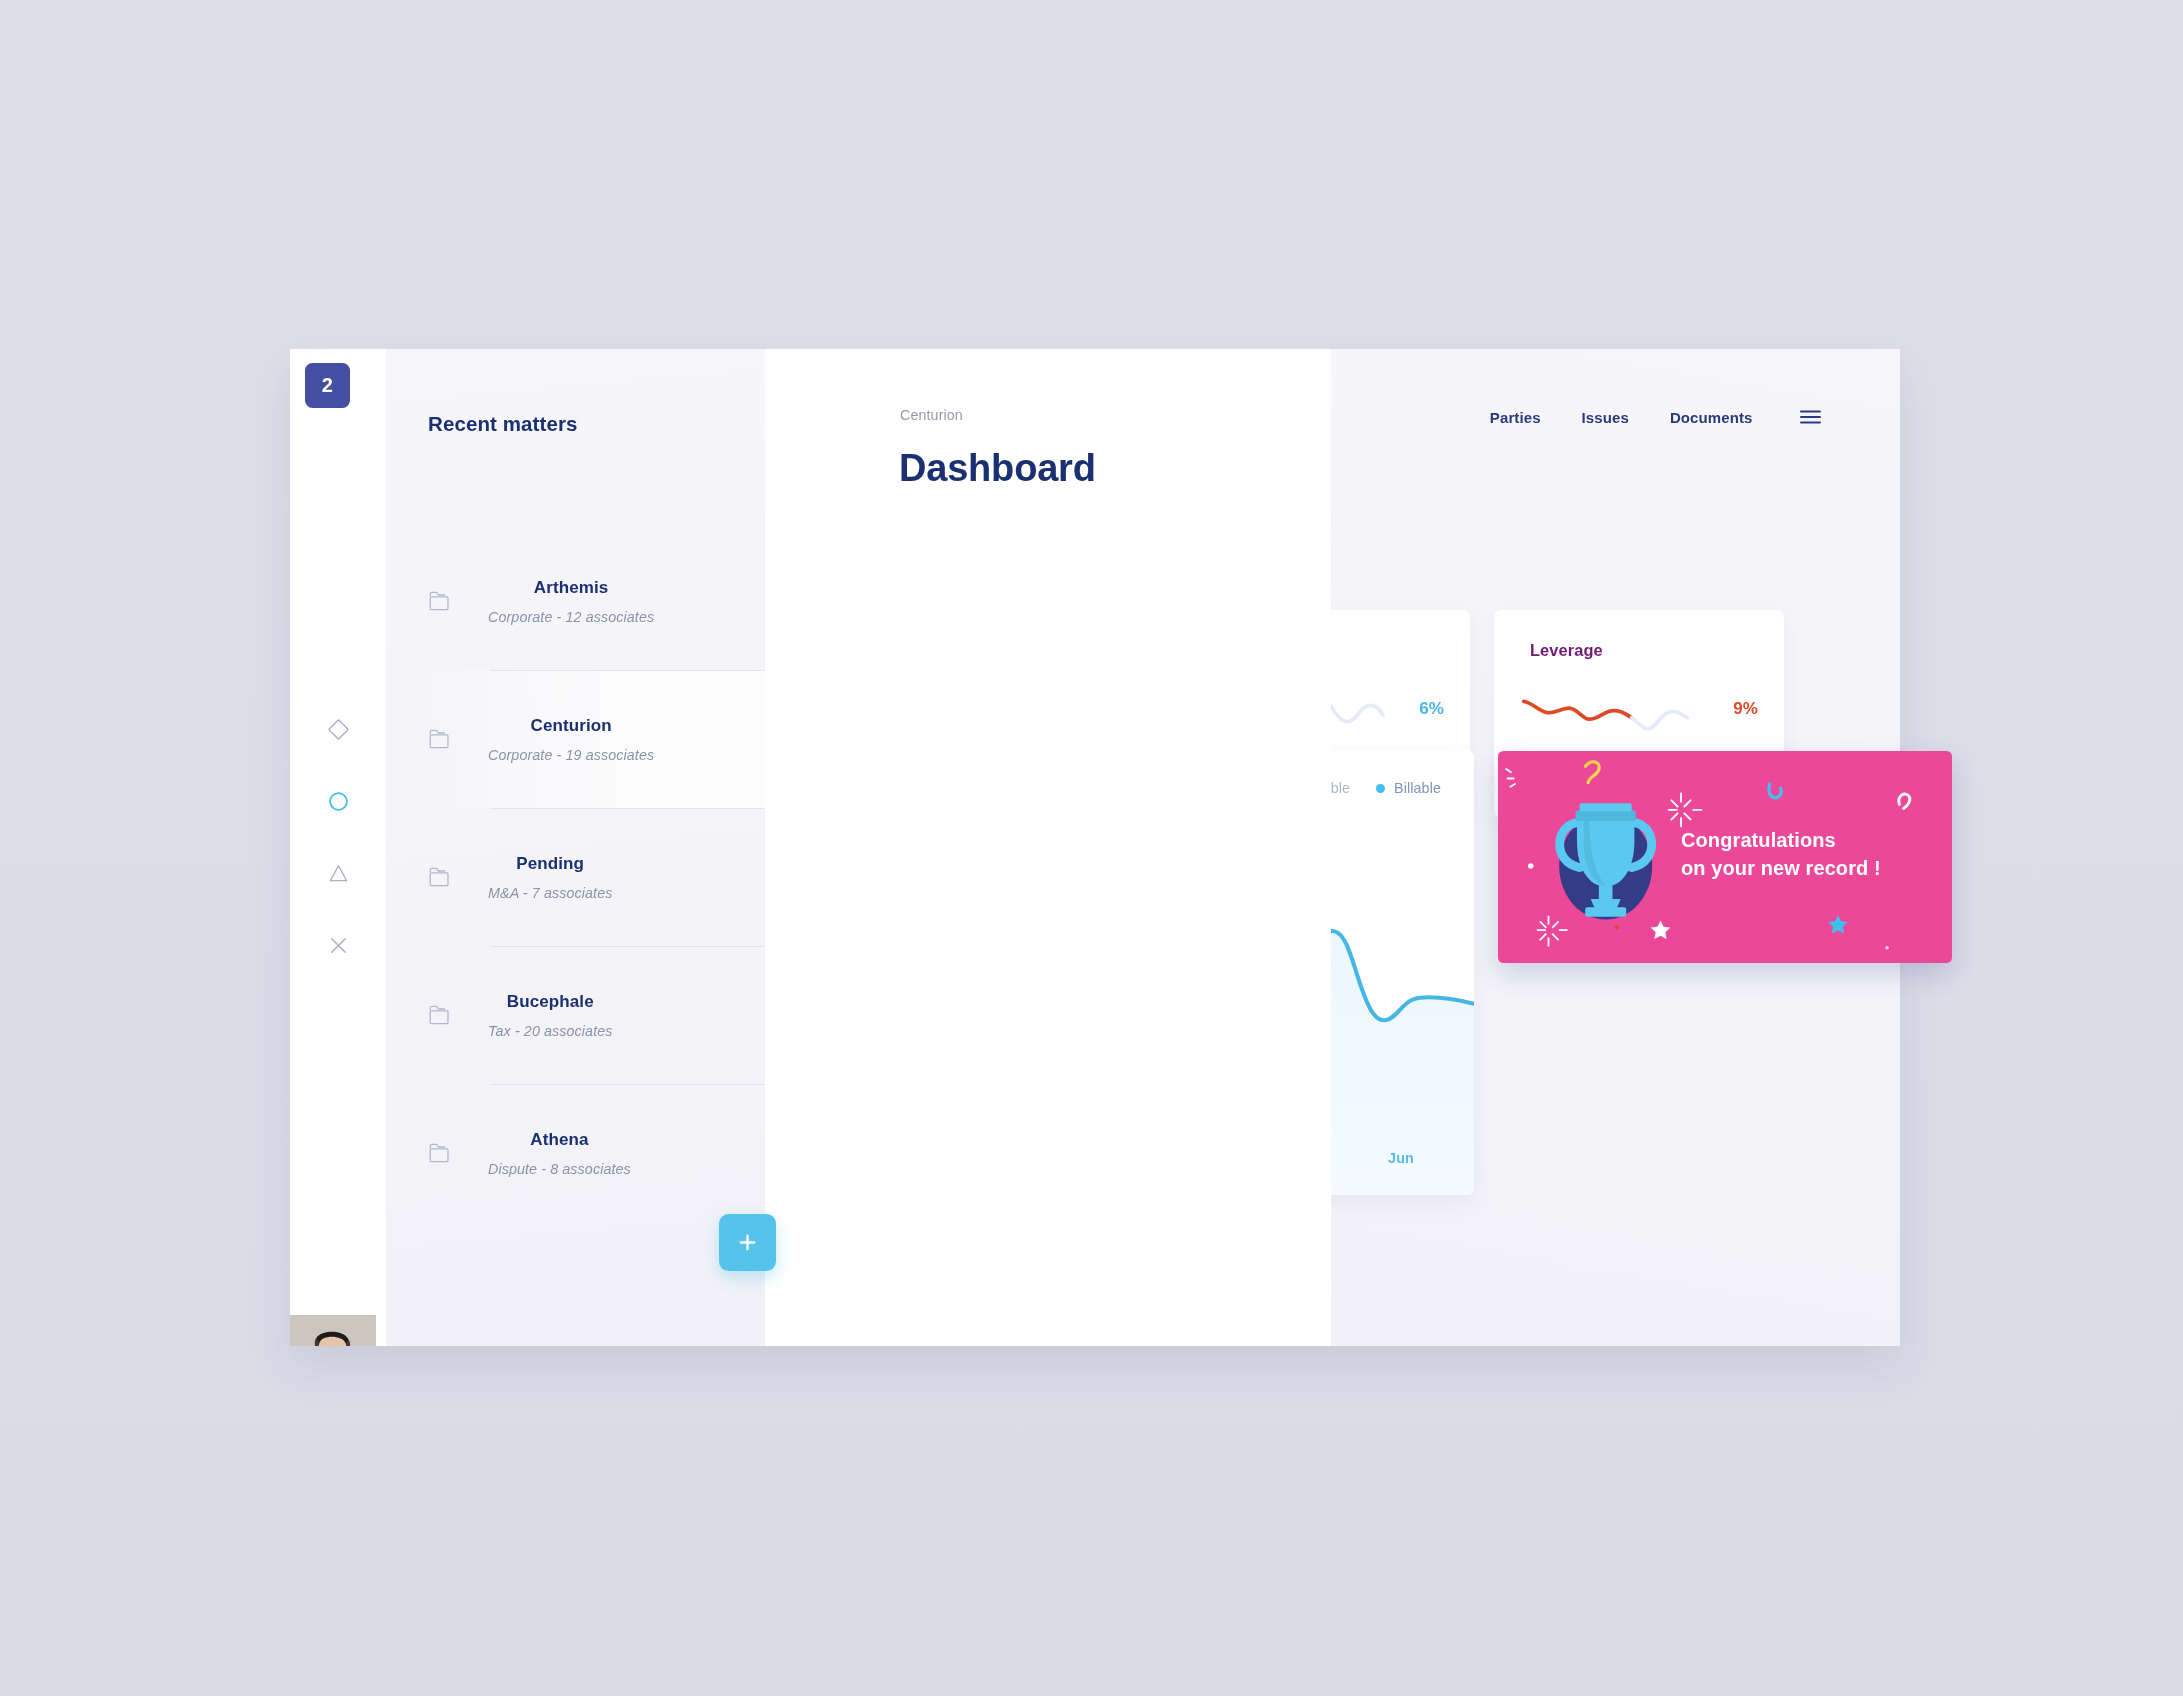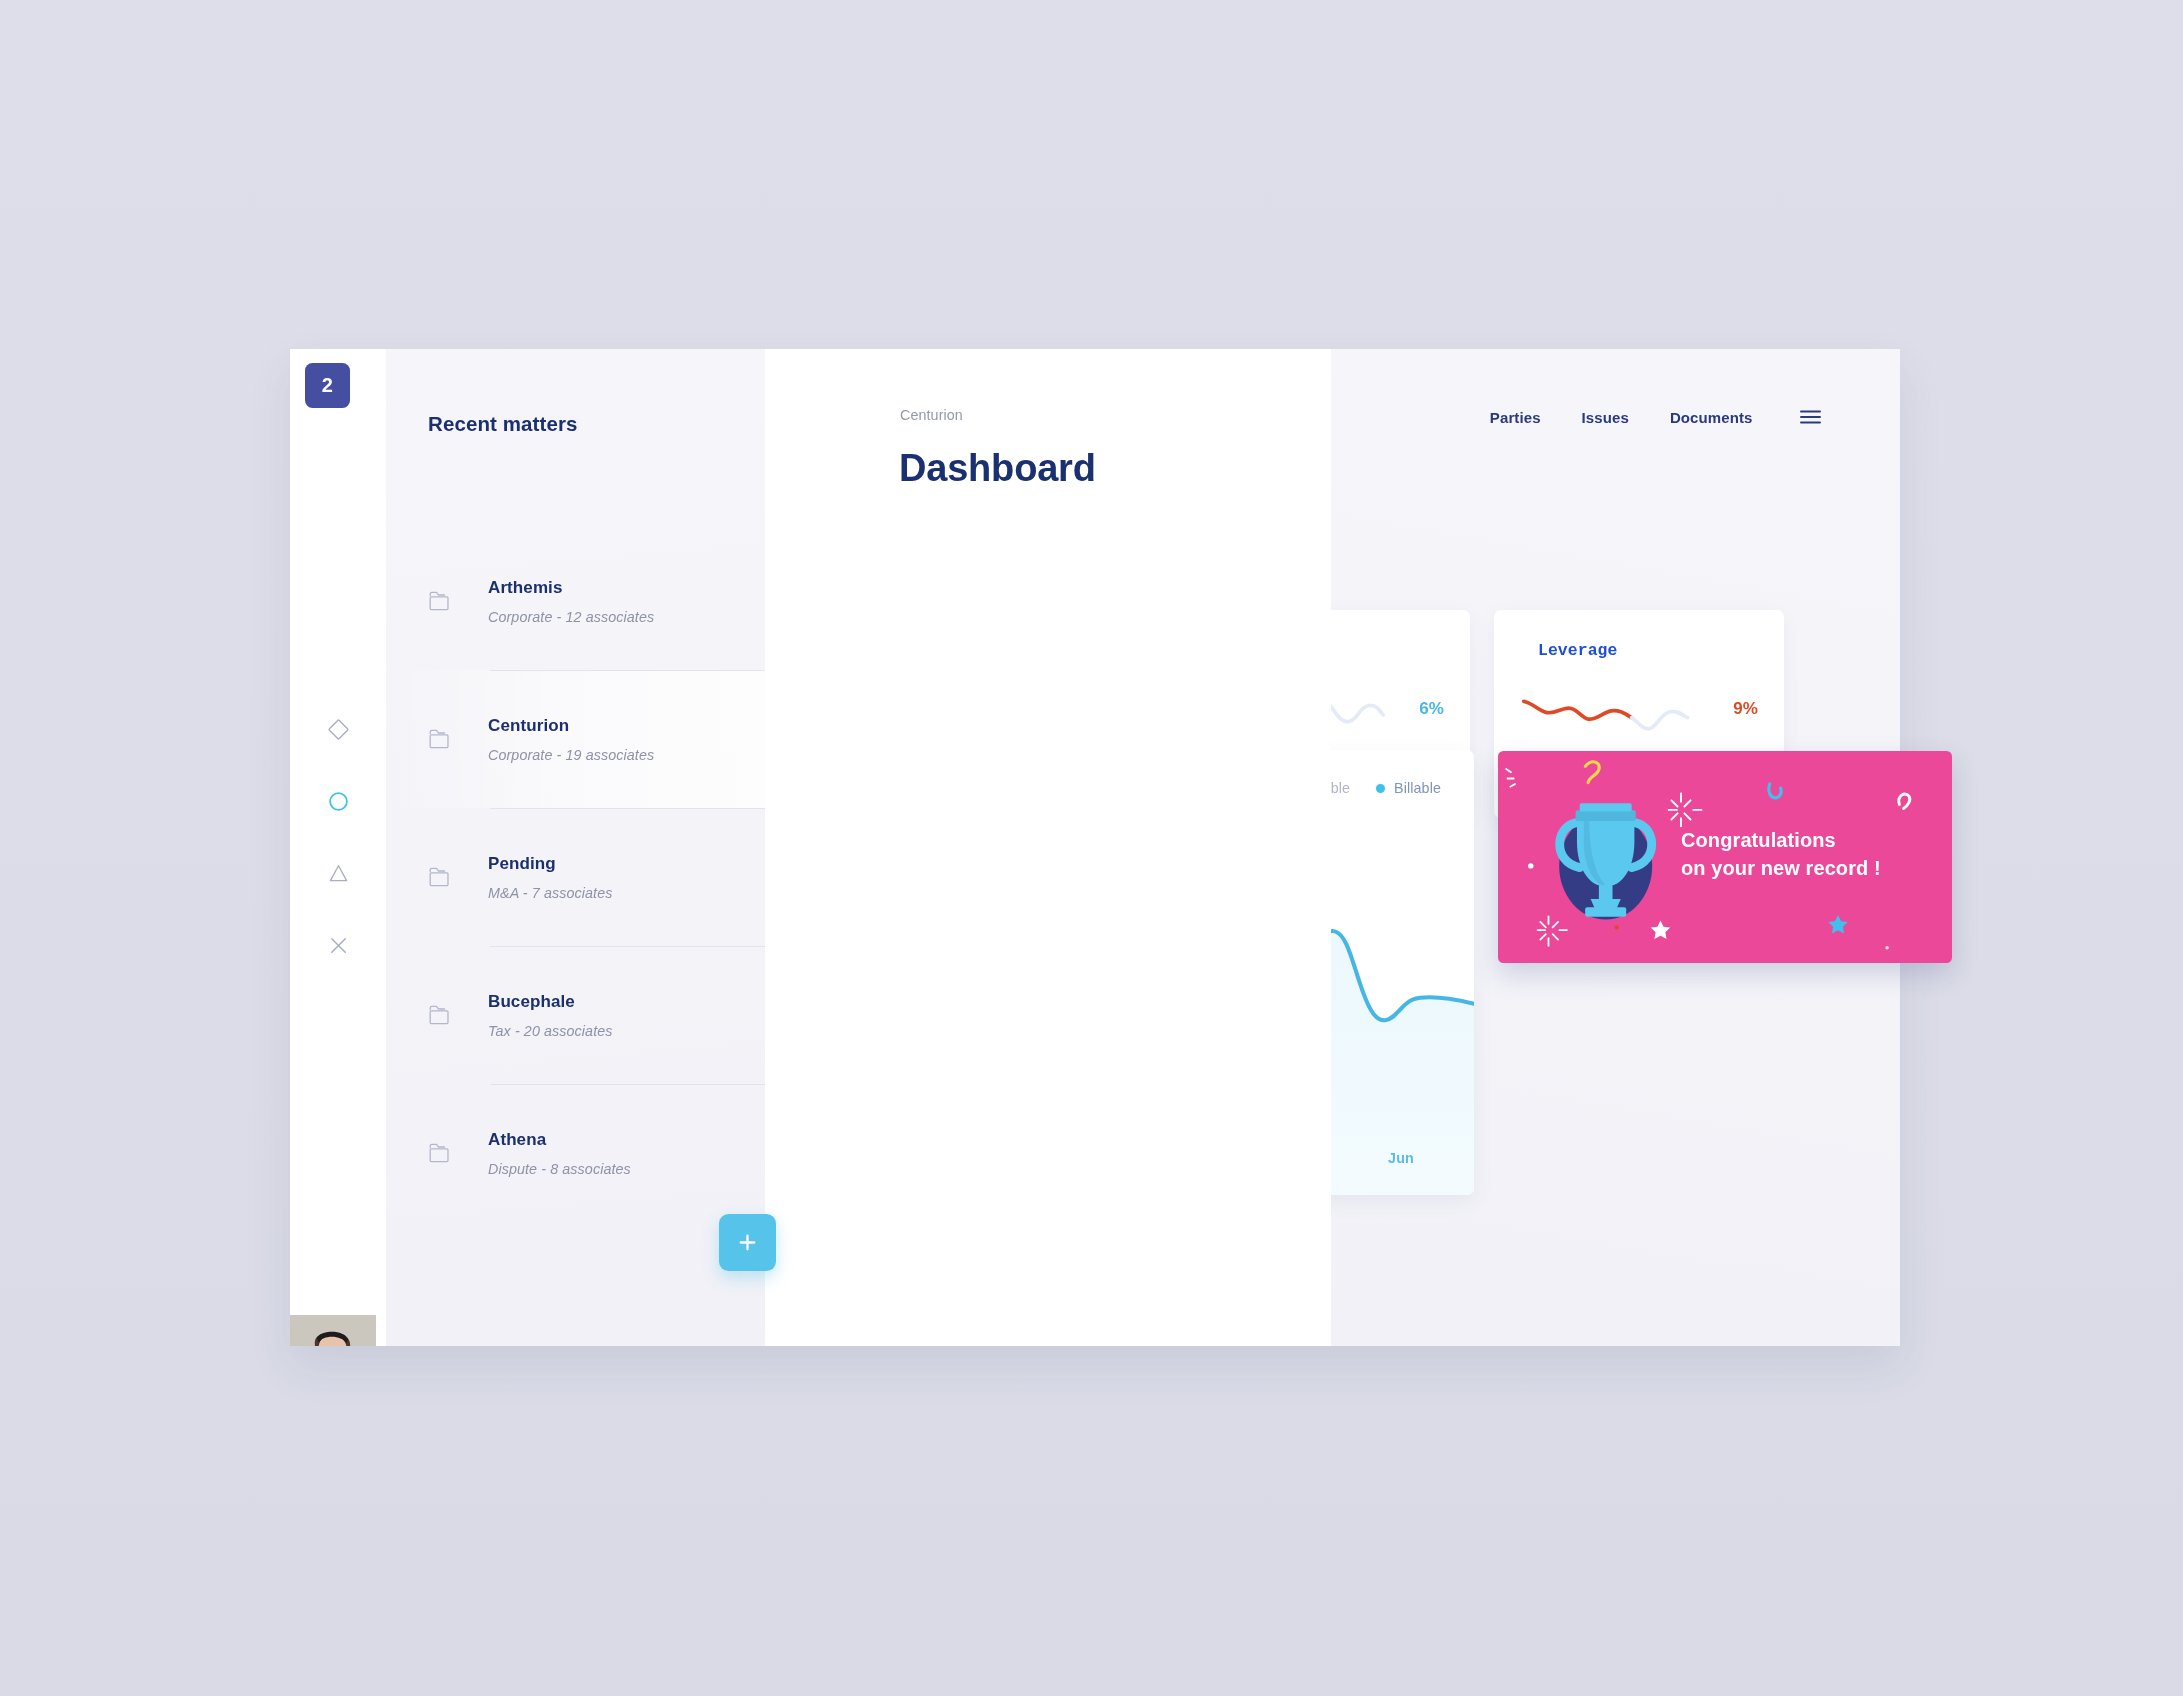--- a/index.html
+++ b/index.html
@@ -113,20 +113,21 @@
     width: 100%;
   }
   .matter-row {
     height: 138px;
     display: flex;
     align-items: center;
     padding-left: 42px;
     box-sizing: border-box;
     cursor: pointer;
     position: relative;
+    text-align: center;
   }
   .matter-row + .matter-row::before {
     content: "";
     position: absolute;
     left: 104px;
     right: 0;
     top: 0;
     height: 0.7px;
     background: #e3e3ee;
   }
@@ -246,27 +247,26 @@
   .stat-card {
     position: absolute;
     width: 290px;
     height: 208px;
     background: #ffffff;
     border-radius: 6.8px;
     box-shadow: 0 5.5px 18px rgba(80, 90, 140, 0.07);
   }
   .stat-title {
     position: absolute;
-    left: 44px;
+    left: 36px;
     top: 31px;
     font-size: 16.4px;
     font-weight: 700;
-    color: #1d4ed8;
-    letter-spacing: 0.1px;
-    font-family: Liberation Mono, monospace;
+    color: #701a75;
+    letter-spacing: 0.1px;
   }
   .stat-spark {
     position: absolute;
     left: 27px;
     top: 72px;
     width: 198px;
     height: 55px;
   }
   .stat-spark svg { display: block; }
   .stat-pct {

